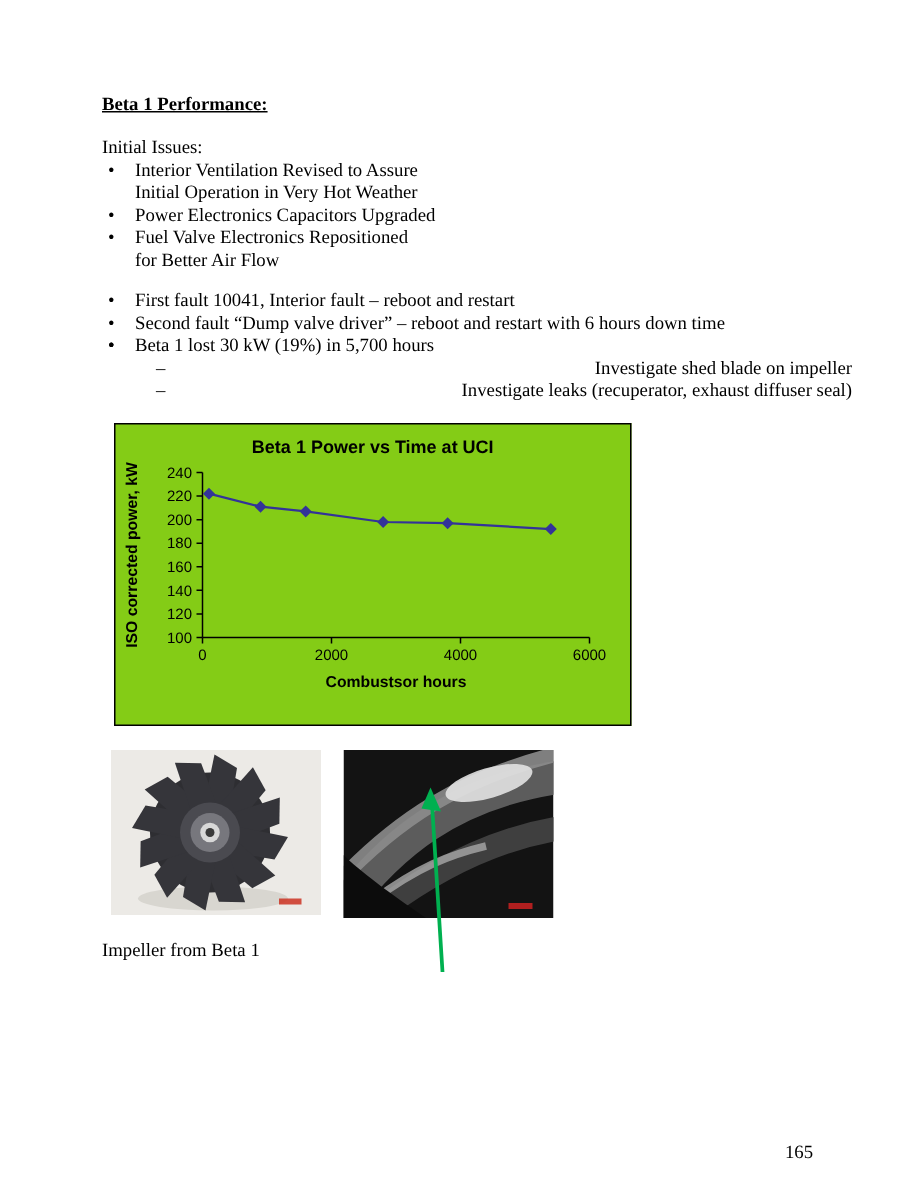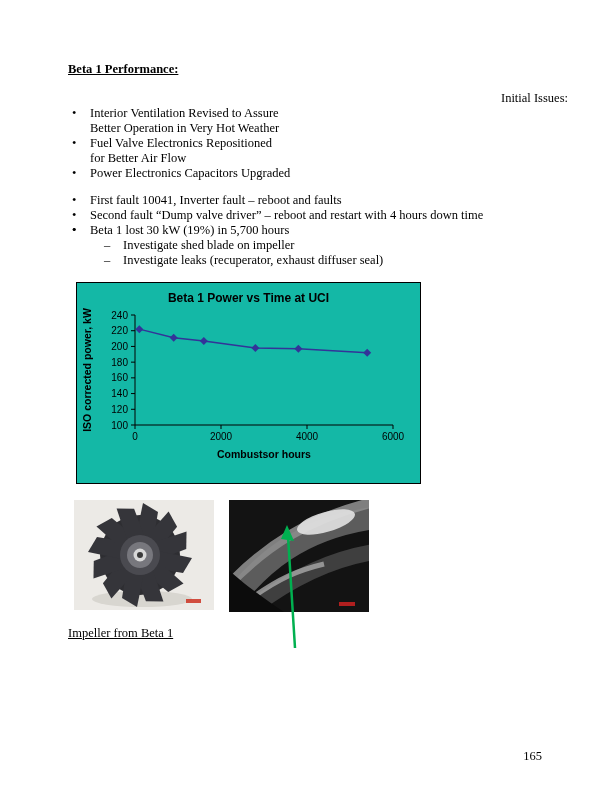--- a/index.html
+++ b/index.html
@@ -4,84 +4,84 @@
 <style>
   * { margin:0; padding:0; box-sizing:border-box; }
   html,body { background:#ffffff; }
   body {
     width:612px; height:792px;
     font-family:"Liberation Serif","DejaVu Serif",serif;
     font-size:12.5px; color:#000;
   }
   .page { position:relative; width:612px; height:792px; padding:62px 44px 0 68px; overflow:hidden; background:#fff; }
   .heading { font-size:12.5px; font-weight:bold; text-decoration:underline; line-height:15px; margin-bottom:14px; }
-  .para { line-height:15px;text-align:right; }
+  .para { line-height:15px; }
   .spacer { height:12px; }
   ul.bul { list-style:none; }
   ul.bul > li { position:relative; padding-left:22px; line-height:15px; }
   ul.bul > li::before { content:"\2022"; position:absolute; left:4px; }
   ul.sub { list-style:none; }
-  ul.sub > li { position:relative; padding-left:33px; line-height:15px; }
+  ul.sub > li { position:relative; padding-left:33px; line-height:15px;text-align:right; }
   ul.sub > li::before { content:"\2013"; position:absolute; left:14px; }
   .line { display:block;font-family:Liberation Serif, serif; }
 
   .chart-frame {
     width:345px; height:202px; border:1px solid #000;
     margin-left:8px; margin-top:2px; padding-top:8px;
-    background:#14b8a6;
+    background:#84cc16;
   }
   .chart-title {
     text-align:center; font-family:"Liberation Sans","DejaVu Sans",sans-serif;
     font-weight:bold; font-size:12px; margin-bottom:2px;
   }
   #chart-svg { display:block; }
   #chart-svg text { font-family:"Liberation Sans","DejaVu Sans",sans-serif; }
 
   .photos { position:relative; margin-top:16px; height:112px; }
   .photo { position:relative; display:inline-block; vertical-align:top; overflow:hidden; }
   .photo svg { display:block; }
   .photo-left  { width:140px; height:110px; margin-left:6px; }
   .photo-right { width:140px; height:112px; margin-left:12px; overflow:visible; }
   .arrow-overlay { position:absolute; left:0; top:0; overflow:visible; pointer-events:none; }
 
-  .caption { margin-top:14px; line-height:15px;text-decoration:underline; }
-  .page-number { position:absolute; right:70px; bottom:28px; line-height:15px; }
+  .caption { margin-top:14px; line-height:15px; }
+  .page-number { position:absolute; right:70px; bottom:16px; line-height:15px; }
 </style>
 </head>
 <body>
 
 <div class="page">
 
   <h1 class="heading">Beta 1 Performance:</h1>
 
   <p class="para">Initial Issues:</p>
 
   <ul class="bul">
     <li>
       <span class="line">Interior Ventilation Revised to Assure</span>
-      <span class="line">Better Operation in Very Hot Weather</span>
+      <span class="line">Initial Operation in Very Hot Weather</span>
+    </li>
+    <li>
+      <span class="line">Power Electronics Capacitors Upgraded</span>
     </li>
     <li>
       <span class="line">Fuel Valve Electronics Repositioned</span>
       <span class="line">for Better Air Flow</span>
-    </li>
-    <li>
-      <span class="line">Power Electronics Capacitors Upgraded</span>
     </li>
   </ul>
 
   <div class="spacer"></div>
 
 
   <ul class="bul">
     <li>
-      <span class="line">First fault 10041, Inverter fault – reboot and faults</span>
+      <span class="line">First fault 10041, Interior fault – reboot and restart</span>
     </li>
     <li>
-      <span class="line">Second fault “Dump valve driver” – reboot and restart with 4 hours down time</span>
+      <span class="line">Second fault “Dump valve driver” – reboot and restart with 6 hours down time</span>
     </li>
     <li>
     </li>
     <li>
       <span class="line">Beta 1 lost 30 kW (19%) in 5,700 hours</span>
       <ul class="sub">
         <li>
           <span class="line">Investigate shed blade on impeller</span>
         </li>
         <li>

